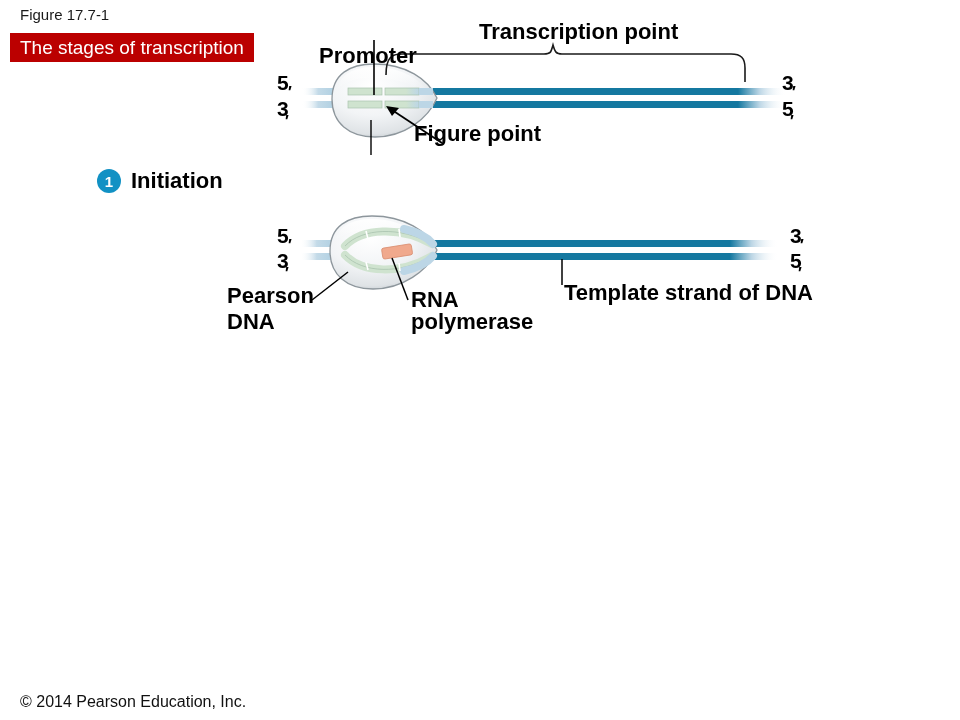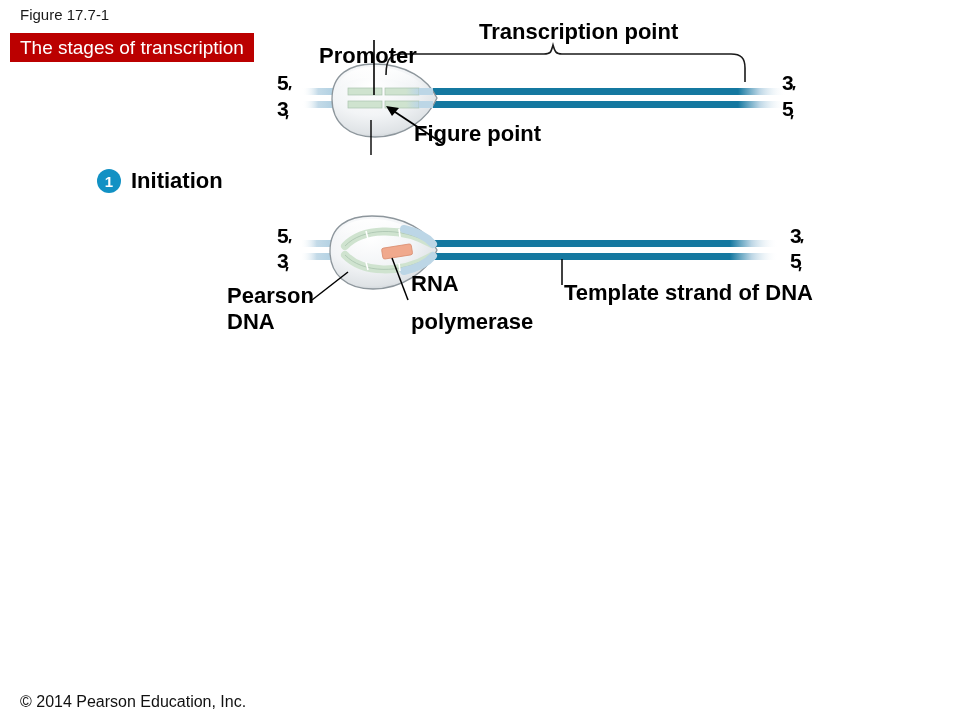--- a/index.html
+++ b/index.html
@@ -263,20 +263,20 @@
 
   <div class="lbl lbl-prime" style="left:790px; top:225px;">3</div>
   <div class="prime-mark" style="left:800px; top:237px;">′</div>
 
   <div class="lbl lbl-prime" style="left:790px; top:250px;">5</div>
   <div class="prime-mark" style="left:798px; top:265px;">′</div>
 
   <div class="lbl lbl-lg" style="left:227px; top:284px;">Pearson</div>
   <div class="lbl lbl-lg" style="left:227px; top:310px;">DNA</div>
 
-  <div class="lbl lbl-lg" style="left:411px; top:272px;">RNA</div>
+  <div class="lbl lbl-lg" style="left:411px; top:288px;">RNA</div>
   <div class="lbl lbl-lg" style="left:411px; top:310px;">polymerase</div>
 
   <div class="lbl lbl-lg" style="left:564px; top:281px;">Template strand of DNA</div>
 
   <div class="copyright">© 2014 Pearson Education, Inc.</div>
 
 </div>
 
 </body></html>

